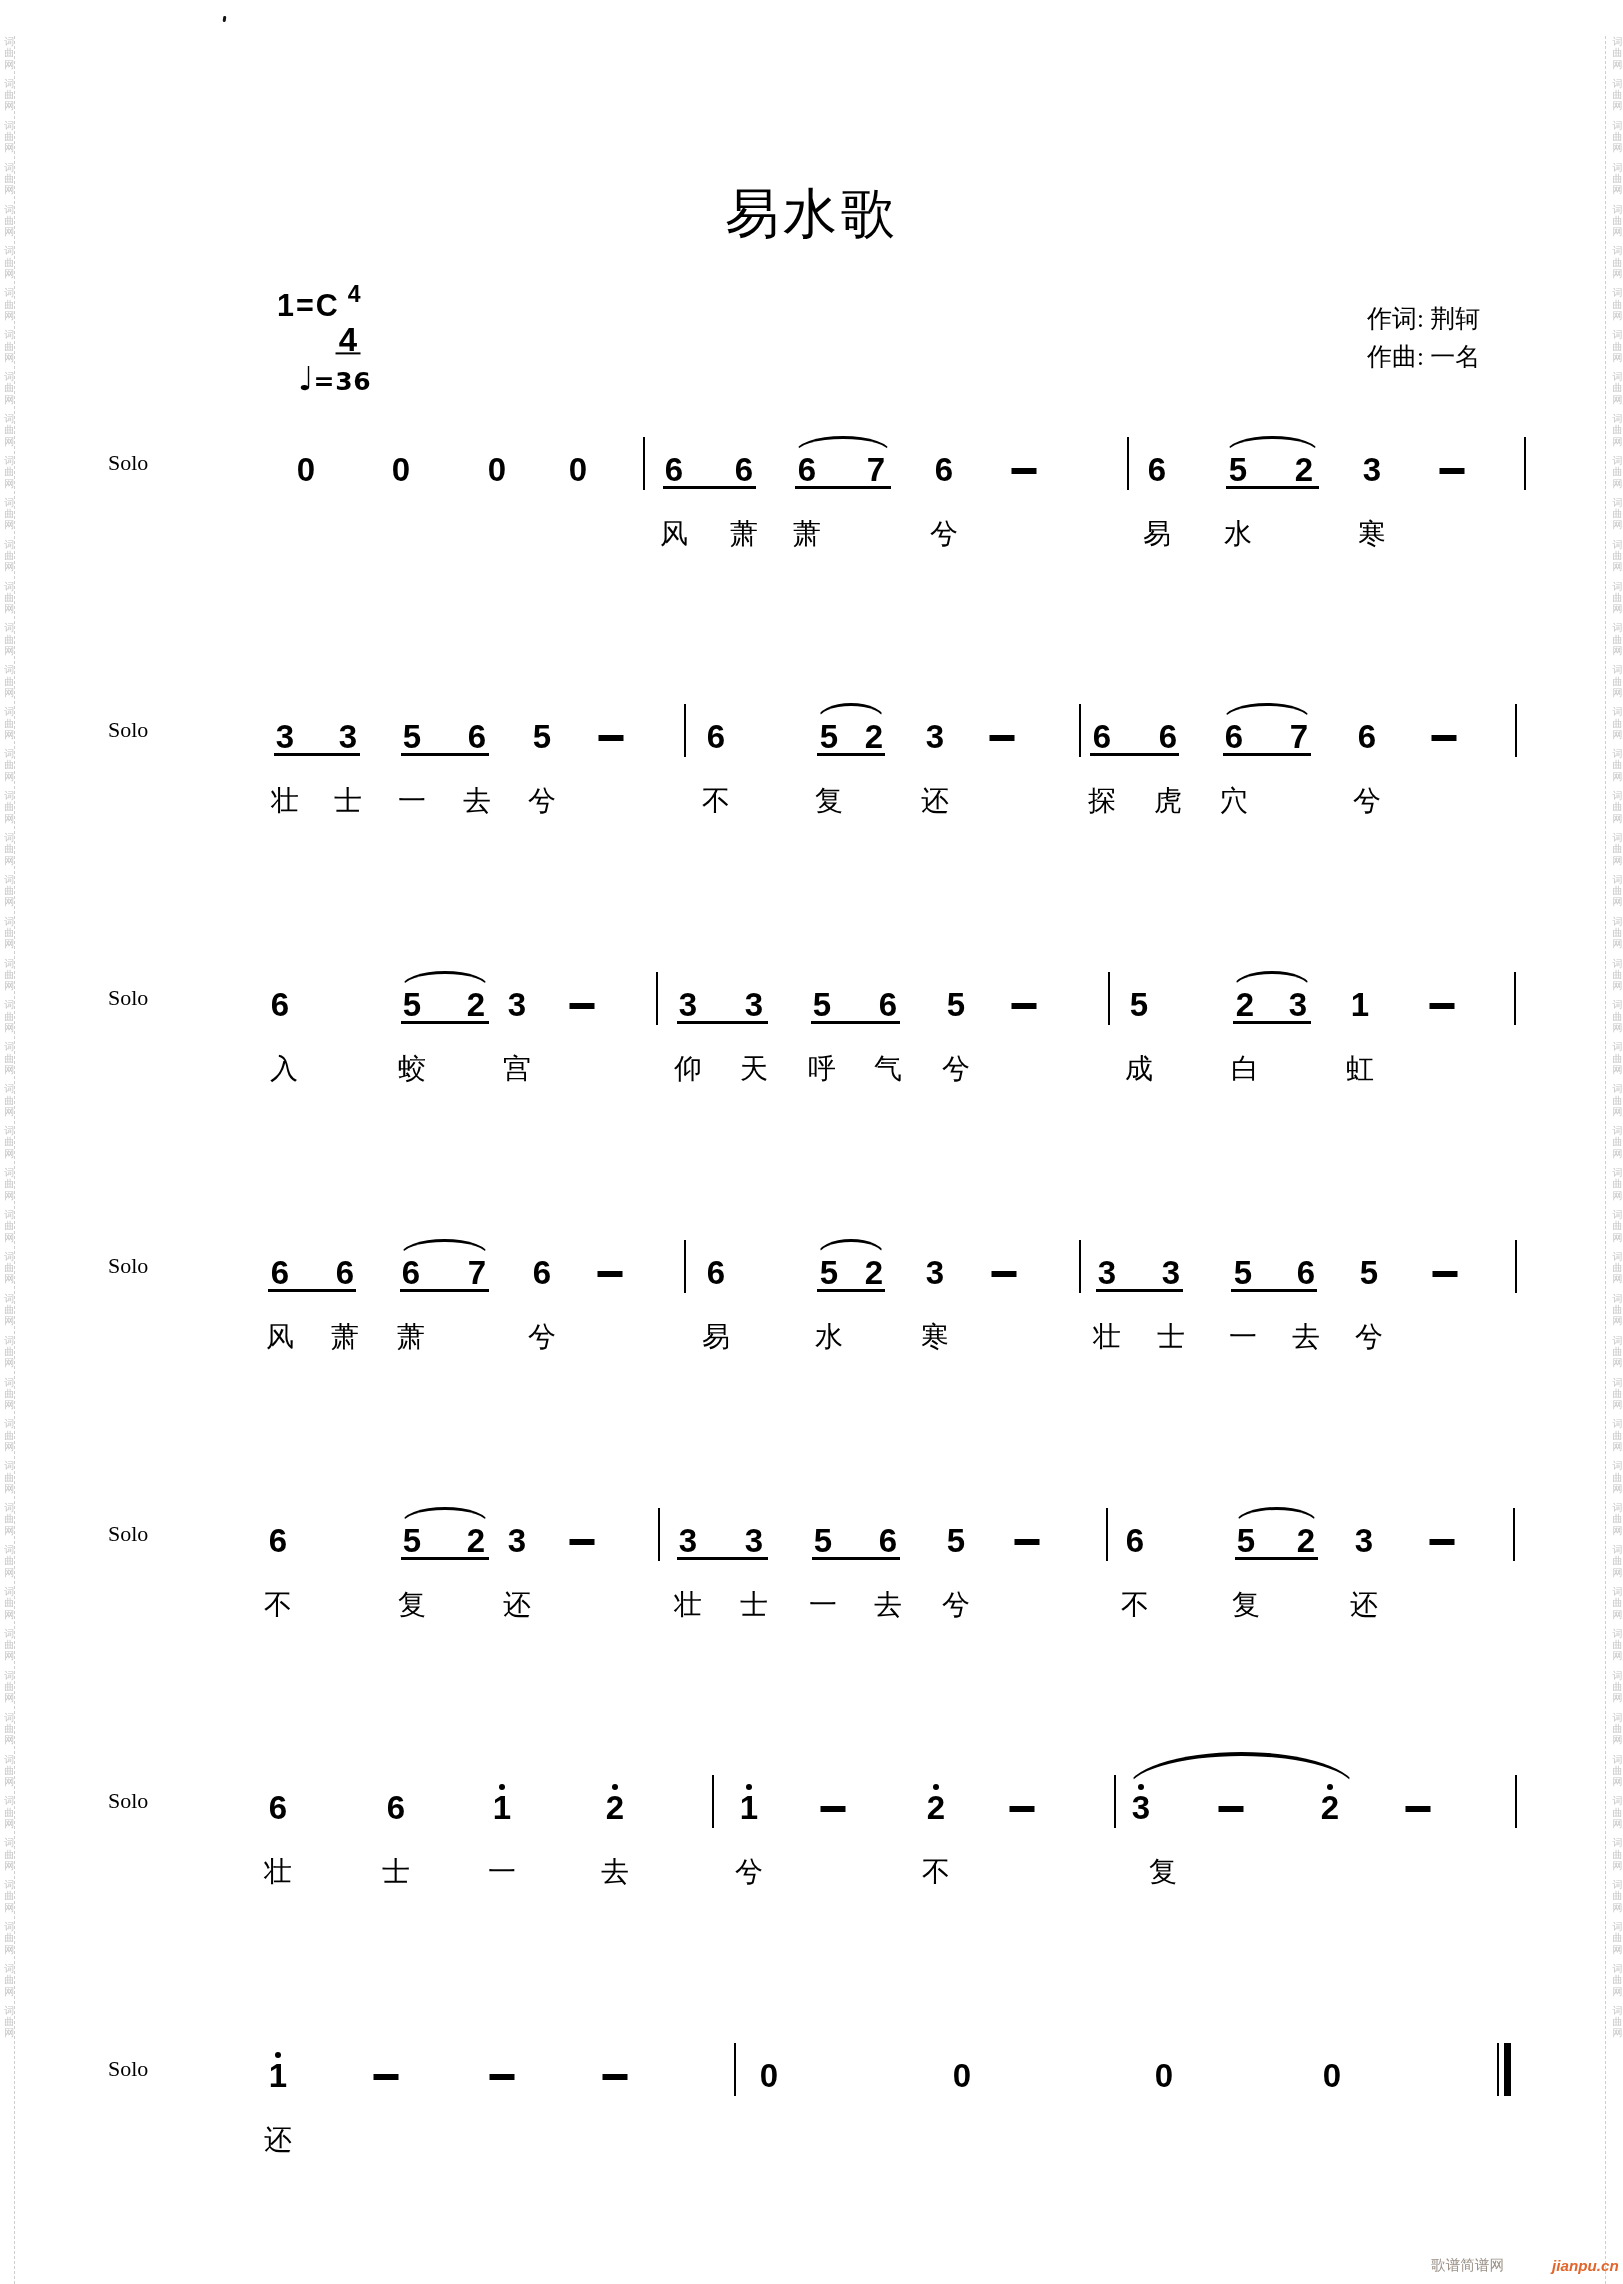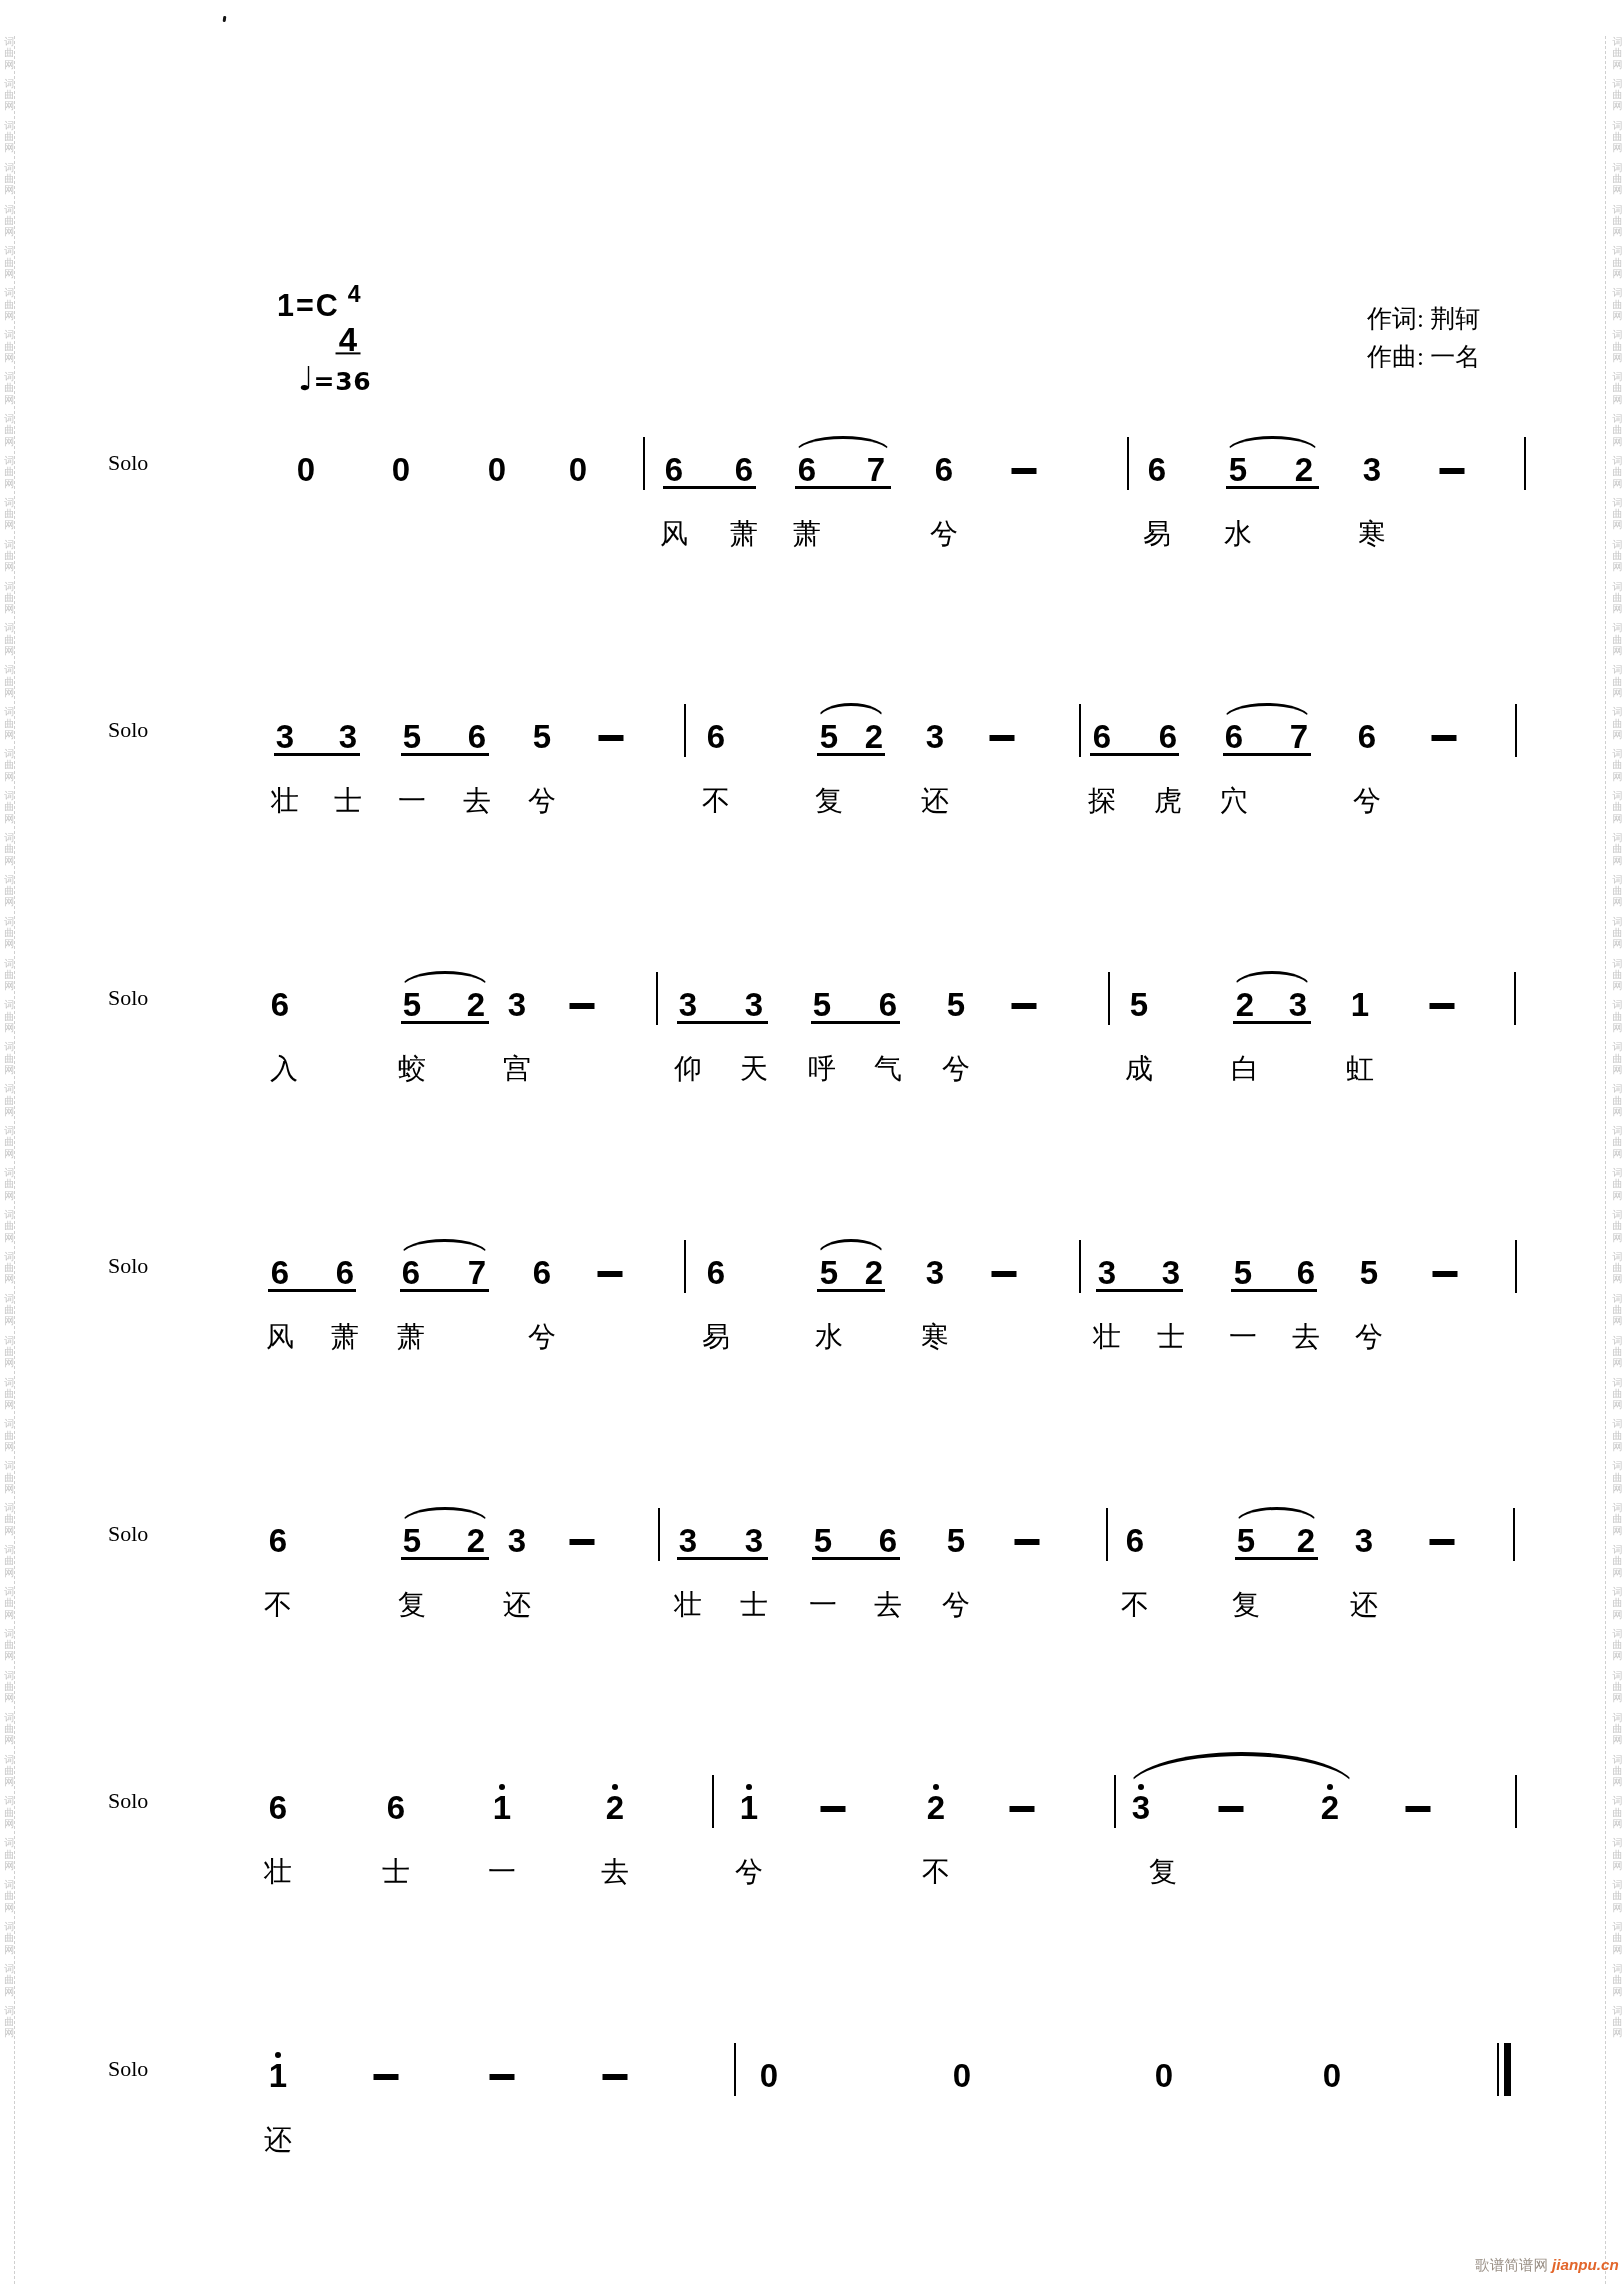--- a/index.html
+++ b/index.html
@@ -46,21 +46,21 @@
   .bar.thick{width:6.6px;}
   .beam{position:absolute;top:80px;height:3.3px;background:#000;}
   .slur{position:absolute;top:30px;height:17px;box-sizing:border-box;
         border-top:3.3px solid #000;border-left:1.3px solid transparent;border-right:1.3px solid transparent;
         border-radius:50% 50% 0 0 / 100% 100% 0 0;}
   .slur.big{top:8px;height:38px;border-top:4px solid #000;}
   .lyr{position:absolute;top:112px;font-size:28px;line-height:32px;transform:translateX(-50%);
        font-family:"Liberation Serif","DejaVu Serif",serif;}
 
   
-  .footer-wm{position:absolute;top:2256px;right:5.3px;display:inline-flex;align-items:flex-start;}
+  .footer-wm{position:absolute;top:2256px;right:5.3px;display:inline-flex;align-items:center;gap:44px;}
   .footer-site{font-size:14.6px;font-family:"Liberation Serif",serif;}
   .footer-domain{font-size:15.2px;font-weight:700;font-style:italic;margin-left:4px;
                  font-family:"Liberation Sans",sans-serif;}
   .speck{position:absolute;left:223px;top:16px;width:3.3px;height:6px;background:#141414;
          border-radius:1.3px;transform:rotate(8deg);}
 </style>
 </head>
 <body>
 
 <div class="page">
@@ -547,20 +547,21 @@
         <div>网</div>
       </div>
       <div class="wm-group">
         <div>词</div>
         <div>曲</div>
         <div>网</div>
       </div>
     </div>
   <div class="wm-dash wm-dash-right"></div>
 
+  <div class="title">易水歌</div>
 
   <div class="keysig">
     <span class="keytxt">1=C</span>
     <span class="frac">
       <span class="num">4</span>
       <span class="den">4</span>
     </span>
   </div>
 
   <div class="tempo">

